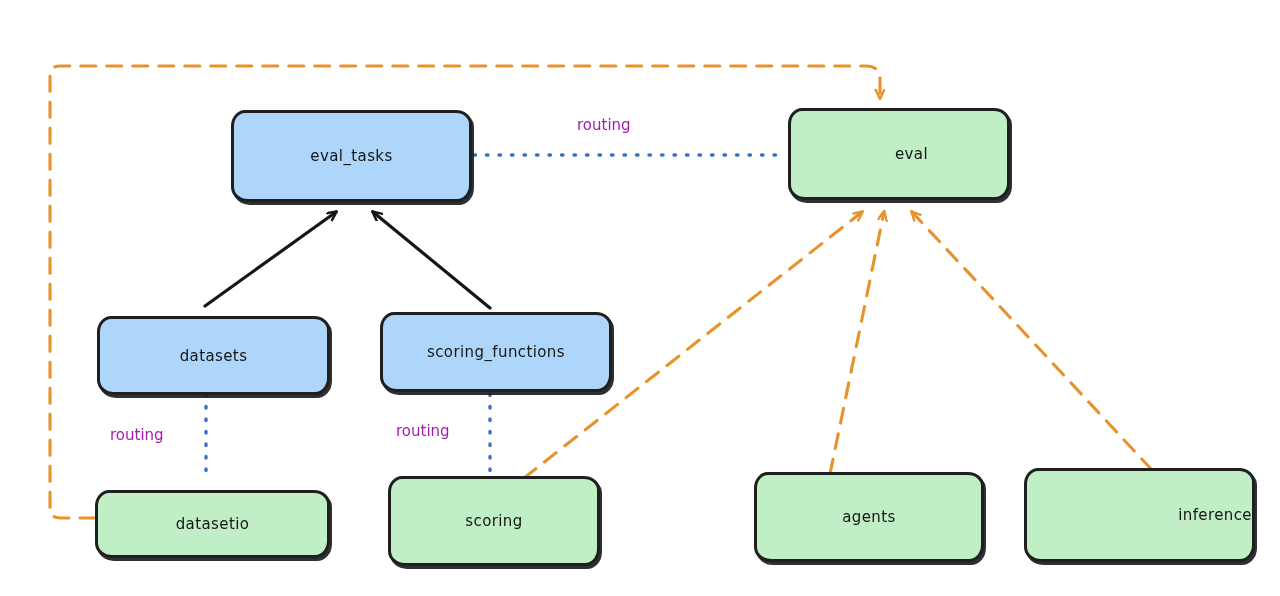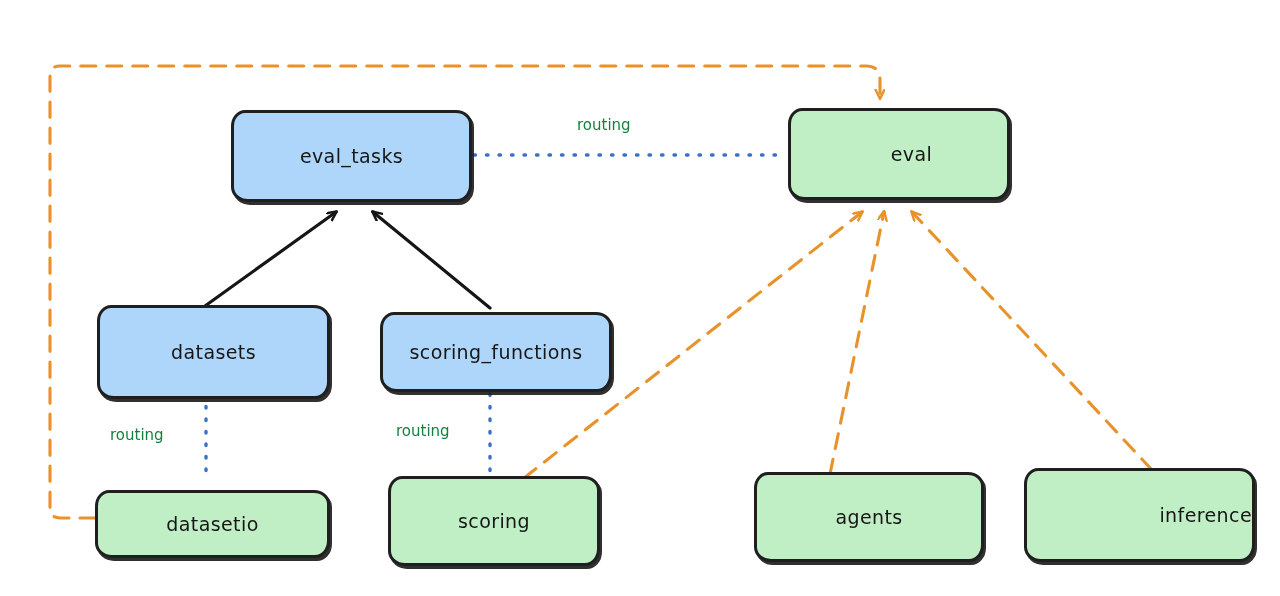--- a/index.html
+++ b/index.html
@@ -32,34 +32,34 @@
     box-sizing: border-box;
     display: flex;
     align-items: center;
     justify-content: center;
     border: 3px solid #1f1f1f;
     border-radius: 14px 16px 15px 17px / 16px 14px 17px 15px;
     box-shadow: 2px 3px 0 rgba(25,25,25,0.9);
   }
   .node .node-label {
     font-family: "DejaVu Sans", sans-serif;
-    font-size: 19px;
+    font-size: 15px;
     letter-spacing: 0.4px;
     color: #161616;
     white-space: nowrap;
     user-select: none;
   }
   .node.blue  { background: #aed6fa; }
   .node.green { background: #c0eec5; }
 
   .edge-label {
     position: absolute;
     font-family: "DejaVu Sans", sans-serif;
     font-size: 15px;
-    color: #15803d;
+    color: #a21caf;
     white-space: nowrap;
     user-select: none;
   }
 </style>
 </head>
 <body>
 
 <div id="diagram-canvas">
 
   <svg id="edge-layer" viewBox="0 0 1280 596">
@@ -92,21 +92,21 @@
   </svg>
 
   <div class="node blue" style="left:231px; top:110px; width:241px; height:92px;">
     <span class="node-label">eval_tasks</span>
   </div>
 
   <div class="node green" style="left:788px; top:108px; width:222px; height:92px;padding-left:25px;">
     <span class="node-label">eval</span>
   </div>
 
-  <div class="node blue" style="left:97px; top:305px; width:233px; height:94px;">
+  <div class="node blue" style="left:97px; top:316px; width:233px; height:79px;">
     <span class="node-label">datasets</span>
   </div>
 
   <div class="node blue" style="left:380px; top:312px; width:232px; height:80px;align-items:center;">
     <span class="node-label">scoring_functions</span>
   </div>
 
   <div class="node green" style="left:95px; top:478px; width:235px; height:68px;margin-top:12px;">
     <span class="node-label">datasetio</span>
   </div>

